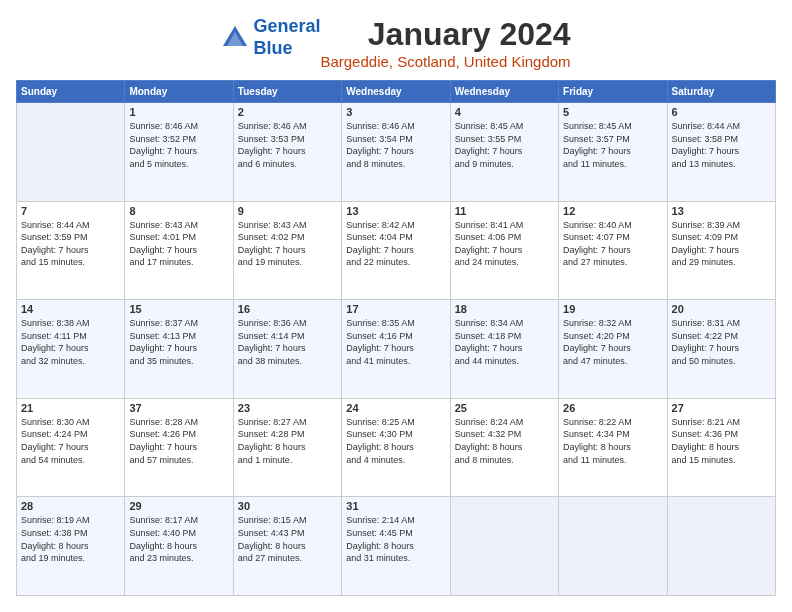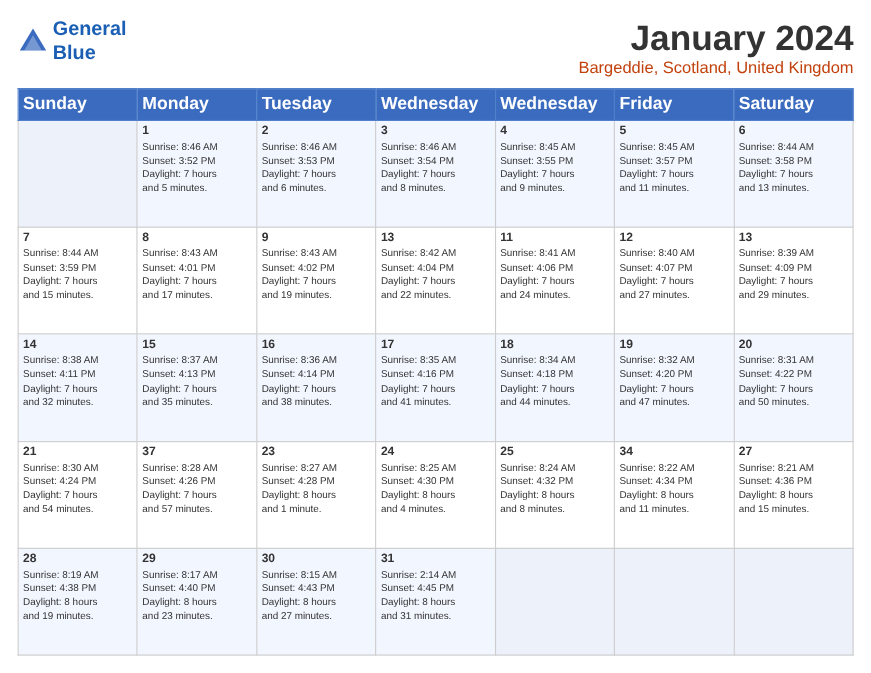--- a/index.html
+++ b/index.html
@@ -9,20 +9,21 @@
       font-family: Arial, sans-serif;
       background: #fff;
       overflow: hidden;
     }
     .page {
       width: 792px;
       height: 612px;
       padding: 16px;
       display: flex;
       flex-direction: column;
+      align-items: center;
     }
     .header {
       display: flex;
       justify-content: space-between;
       align-items: flex-start;
       margin-bottom: 10px;
     }
     .logo {
       display: flex;
       align-items: center;
@@ -54,21 +55,21 @@
     .calendar {
       flex: 1;
       border: 1px solid #ccc;
       border-collapse: collapse;
       width: 100%;
       table-layout: fixed;
     }
     .calendar th {
       background: #3a6bbf;
       color: #fff;
-      font-size: 16px;
+      font-size: 10px;
       font-weight: bold;
       padding: 5px 4px;
       text-align: left;
       border: 1px solid #5080cc;
       margin-top: 12px;
     }
     .calendar td {
       border: 1px solid #ccc;
       vertical-align: top;
       padding: 3px 4px;
@@ -308,21 +309,21 @@
 and 4 minutes.</div>
           </td>
           <td>
             <span class="day-num">25</span>
             <div class="day-info" style="white-space: pre-line;">Sunrise: 8:24 AM
 Sunset: 4:32 PM
 Daylight: 8 hours
 and 8 minutes.</div>
           </td>
           <td>
-            <span class="day-num">34</span>
+            <span class="day-num">26</span>
             <div class="day-info" style="white-space: pre-line;">Sunrise: 8:22 AM
 Sunset: 4:34 PM
 Daylight: 8 hours
 and 11 minutes.</div>
           </td>
           <td>
             <span class="day-num">27</span>
             <div class="day-info" style="white-space: pre-line;">Sunrise: 8:21 AM
 Sunset: 4:36 PM
 Daylight: 8 hours

